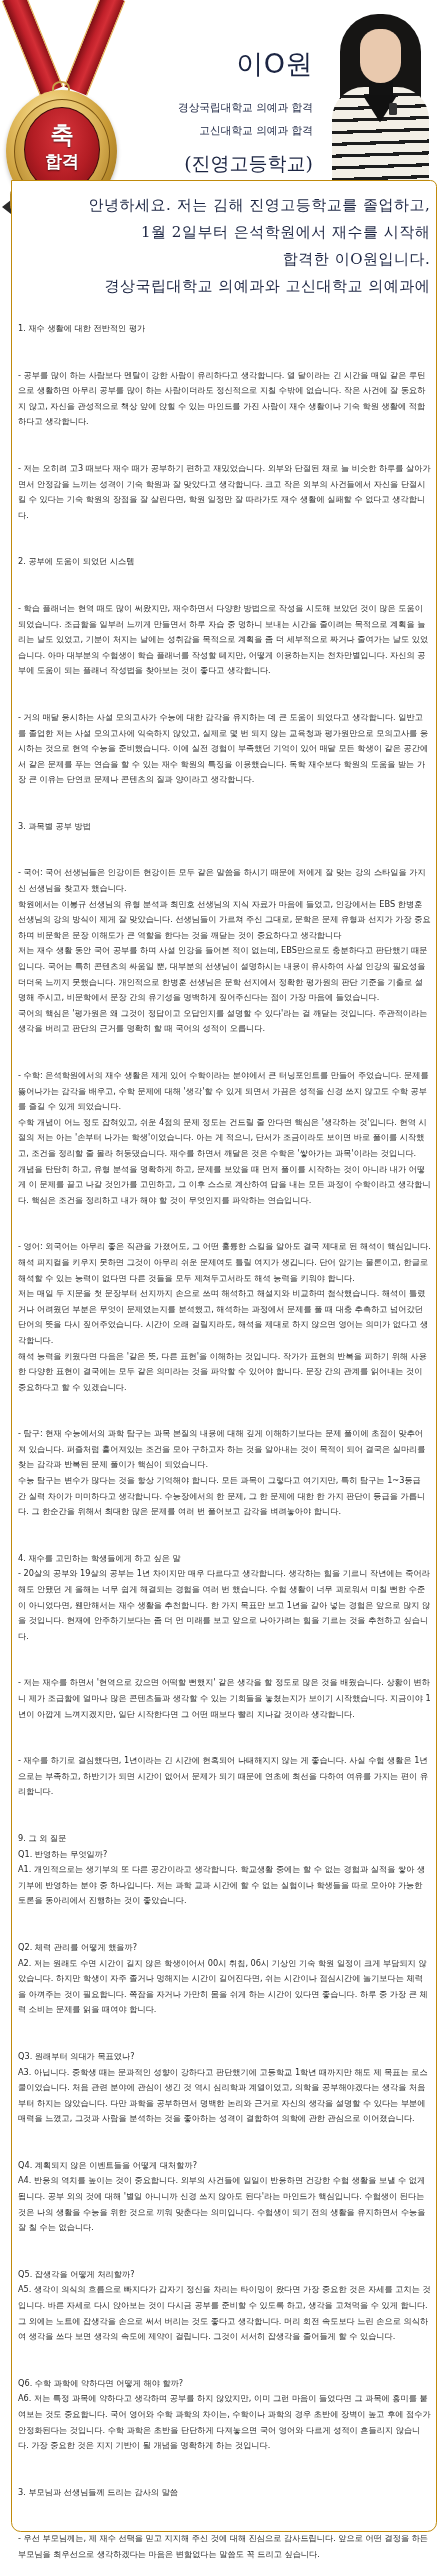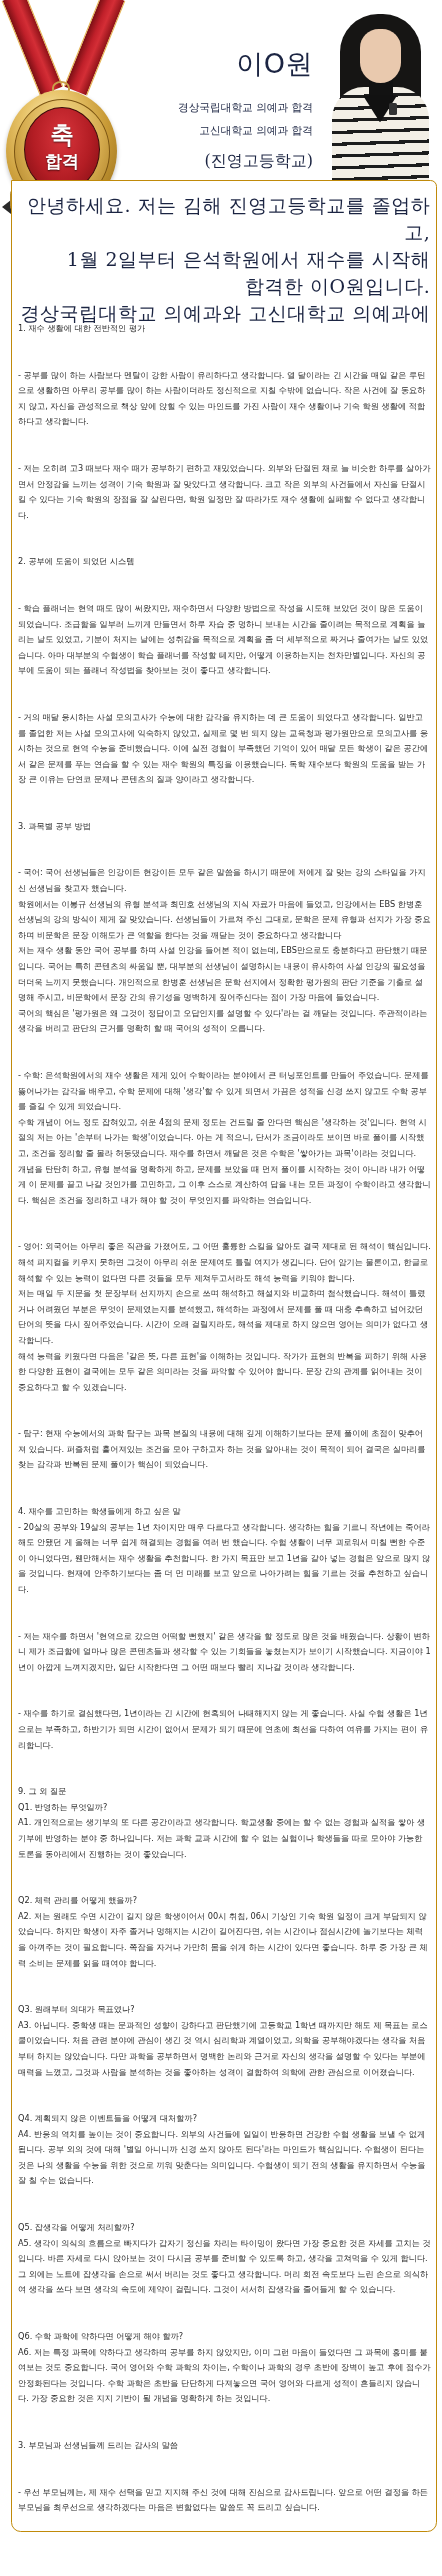--- a/index.html
+++ b/index.html
@@ -73,21 +73,21 @@
     font-size: 27px; color: #1b2442; letter-spacing: 0.5px;
     font-family: "DejaVu Sans", sans-serif;
   }
   .schools {
     position: absolute; right: 129px; top: 97px; text-align: right;
     font-size: 10.7px; color: #1b2442; line-height: 22.6px;
     font-family: "DejaVu Serif", serif;
   }
   .highschool {
     position: absolute; right: 129px; top: 151px;
-    font-size: 16px; color: #1b2442;
+    font-size: 19px; color: #1b2442;
     font-family: "DejaVu Serif", serif;
   }
 
   
   .photo {
     position: absolute; left: 329px; top: 6.4px; width: 102px; height: 175px;
     overflow: hidden;
   }
   .photo-hair {
     position: absolute; left: 10.7px; top: 7.5px; width: 81px; height: 113px;
@@ -117,21 +117,21 @@
 
   
   .content-box {
     position: absolute; left: 10.7px; top: 180px; width: 426px; height: 2352px;
     border: 1.6px solid #c08a0a;
     border-radius: 0 6.4px 9.7px 9.7px;
     background: #ffffff;
   }
   .intro {
     position: absolute; right: 11.8px; top: 192px; text-align: right;
-    font-size: 19px; line-height: 27px; color: #1b2442;
+    font-size: 15px; line-height: 27px; color: #1b2442;
     font-family: "DejaVu Serif", serif;
     letter-spacing: 0.5px;
     margin-left: 20px;
   }
   .body-text {
     position: absolute; left: 18px; top: 321px; width: 413px;
     font-size: 8.2px; line-height: 15.6px; color: #2a2a2a;
     font-family: "DejaVu Sans", sans-serif;
   }
   .body-text .heading { display: block; }
@@ -209,20 +209,21 @@
   <div class="gap-l"></div>
   <span class="para">- 수학: 은석학원에서의 재수 생활은 제게 있어 수학이라는 분야에서 큰 터닝포인트를 만들어 주었습니다. 문제를 뚫어나가는 감각을 배우고, 수학 문제에 대해 '생각'할 수 있게 되면서 가끔은 성적을 신경 쓰지 않고도 수학 공부를 즐길 수 있게 되었습니다.</span>
   <span class="para">수학 개념이 어느 정도 잡혀있고, 쉬운 4점의 문제 정도는 건드릴 줄 안다면 핵심은 '생각하는 것'입니다. 현역 시절의 저는 아는 '손부터 나가는 학생'이었습니다. 아는 게 적으니, 단서가 조금이라도 보이면 바로 풀이를 시작했고, 조건을 정리할 줄 몰라 허둥댔습니다. 재수를 하면서 깨달은 것은 수학은 '쌓아가는 과목'이라는 것입니다.</span>
   <span class="para">개념을 탄탄히 하고, 유형 분석을 명확하게 하고, 문제를 보았을 때 먼저 풀이를 시작하는 것이 아니라 내가 어떻게 이 문제를 끌고 나갈 것인가를 고민하고, 그 이후 스스로 계산하여 답을 내는 모든 과정이 수학이라고 생각합니다. 핵심은 조건을 정리하고 내가 해야 할 것이 무엇인지를 파악하는 연습입니다.</span>
   <div class="gap-l"></div>
   <span class="para">- 영어: 외국어는 아무리 좋은 직관을 가졌어도, 그 어떤 훌륭한 스킬을 알아도 결국 제대로 된 해석이 핵심입니다. 해석 피지컬을 키우지 못하면 그것이 아무리 쉬운 문제여도 틀릴 여지가 생깁니다. 단어 암기는 물론이고, 한글로 해석할 수 있는 능력이 없다면 다른 것들을 모두 제쳐두고서라도 해석 능력을 키워야 합니다.</span>
   <span class="para">저는 매일 두 지문을 첫 문장부터 선지까지 손으로 쓰며 해석하고 해설지와 비교하며 첨삭했습니다. 해석이 틀렸거나 어려웠던 부분은 무엇이 문제였는지를 분석했고, 해석하는 과정에서 문제를 풀 때 대충 추측하고 넘어갔던 단어의 뜻을 다시 짚어주었습니다. 시간이 오래 걸릴지라도, 해석을 제대로 하지 않으면 영어는 의미가 없다고 생각합니다.</span>
   <span class="para">해석 능력을 키웠다면 다음은 '같은 뜻, 다른 표현'을 이해하는 것입니다. 작가가 표현의 반복을 피하기 위해 사용한 다양한 표현이 결국에는 모두 같은 의미라는 것을 파악할 수 있어야 합니다. 문장 간의 관계를 읽어내는 것이 중요하다고 할 수 있겠습니다.</span>
   <div class="gap-l"></div>
   <span class="para">- 탐구: 현재 수능에서의 과학 탐구는 과목 본질의 내용에 대해 깊게 이해하기보다는 문제 풀이에 초점이 맞추어져 있습니다. 퍼즐처럼 흩어져있는 조건을 모아 구하고자 하는 것을 알아내는 것이 목적이 되어 결국은 실마리를 찾는 감각과 반복된 문제 풀이가 핵심이 되었습니다.</span>
+  <span class="para">수능 탐구는 변수가 많다는 것을 항상 기억해야 합니다. 모든 과목이 그렇다고 여기지만, 특히 탐구는 1~3등급 간 실력 차이가 미미하다고 생각합니다. 수능장에서의 한 문제, 그 한 문제에 대한 한 가지 판단이 등급을 가릅니다. 그 한순간을 위해서 최대한 많은 문제를 여러 번 풀어보고 감각을 벼려놓아야 합니다.</span>
   <div class="gap-l"></div>
 
   <span class="heading">4. 재수를 고민하는 학생들에게 하고 싶은 말</span>
   <span class="para">- 20살의 공부와 19살의 공부는 1년 차이지만 매우 다르다고 생각합니다. 생각하는 힘을 기르니 작년에는 죽어라 해도 안됐던 게 올해는 너무 쉽게 해결되는 경험을 여러 번 했습니다. 수험 생활이 너무 괴로워서 미칠 뻔한 수준이 아니었다면, 웬만해서는 재수 생활을 추천합니다. 한 가지 목표만 보고 1년을 갈아 넣는 경험은 앞으로 많지 않을 것입니다. 현재에 안주하기보다는 좀 더 먼 미래를 보고 앞으로 나아가려는 힘을 기르는 것을 추천하고 싶습니다.</span>
   <div class="gap-l"></div>
   <span class="para">- 저는 재수를 하면서 '현역으로 갔으면 어떡할 뻔했지' 같은 생각을 할 정도로 많은 것을 배웠습니다. 상황이 변하니 제가 조급함에 얼마나 많은 콘텐츠들과 생각할 수 있는 기회들을 놓쳤는지가 보이기 시작했습니다. 지금이야 1년이 아깝게 느껴지겠지만, 일단 시작한다면 그 어떤 때보다 빨리 지나갈 것이라 생각합니다.</span>
   <div class="gap-l"></div>
   <span class="para">- 재수를 하기로 결심했다면, 1년이라는 긴 시간에 현혹되어 나태해지지 않는 게 좋습니다. 사실 수험 생활은 1년으로는 부족하고, 하반기가 되면 시간이 없어서 문제가 되기 때문에 연초에 최선을 다하여 여유를 가지는 편이 유리합니다.</span>
   <div class="gap-l"></div>
 

